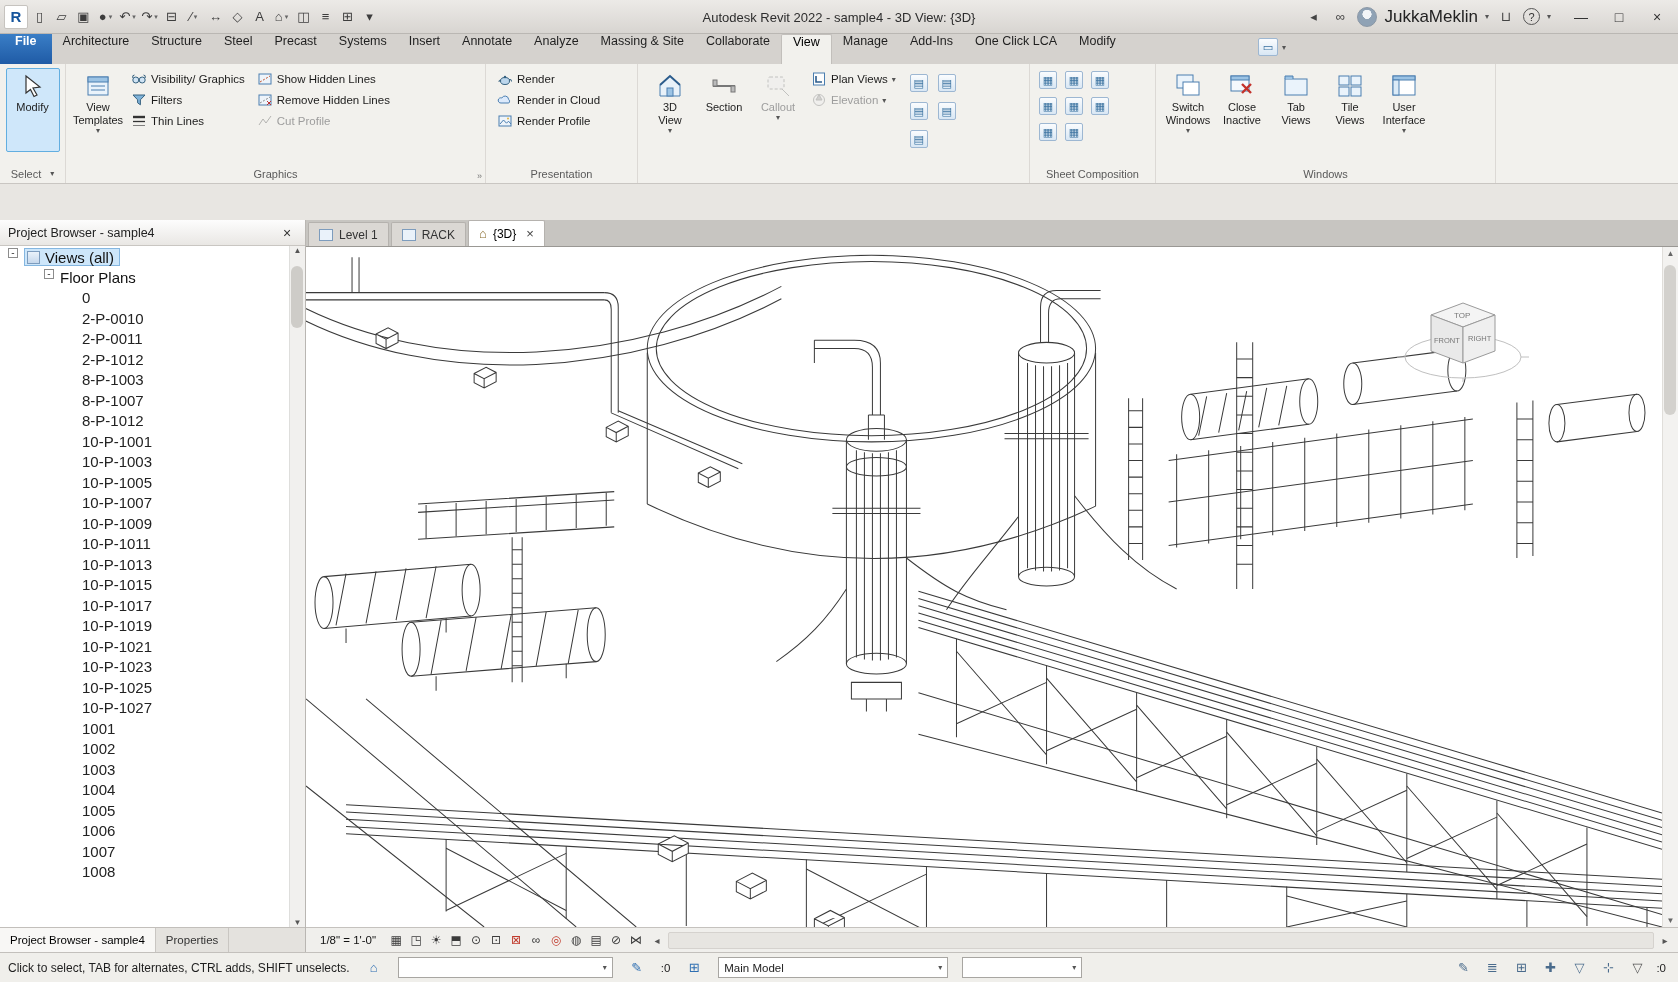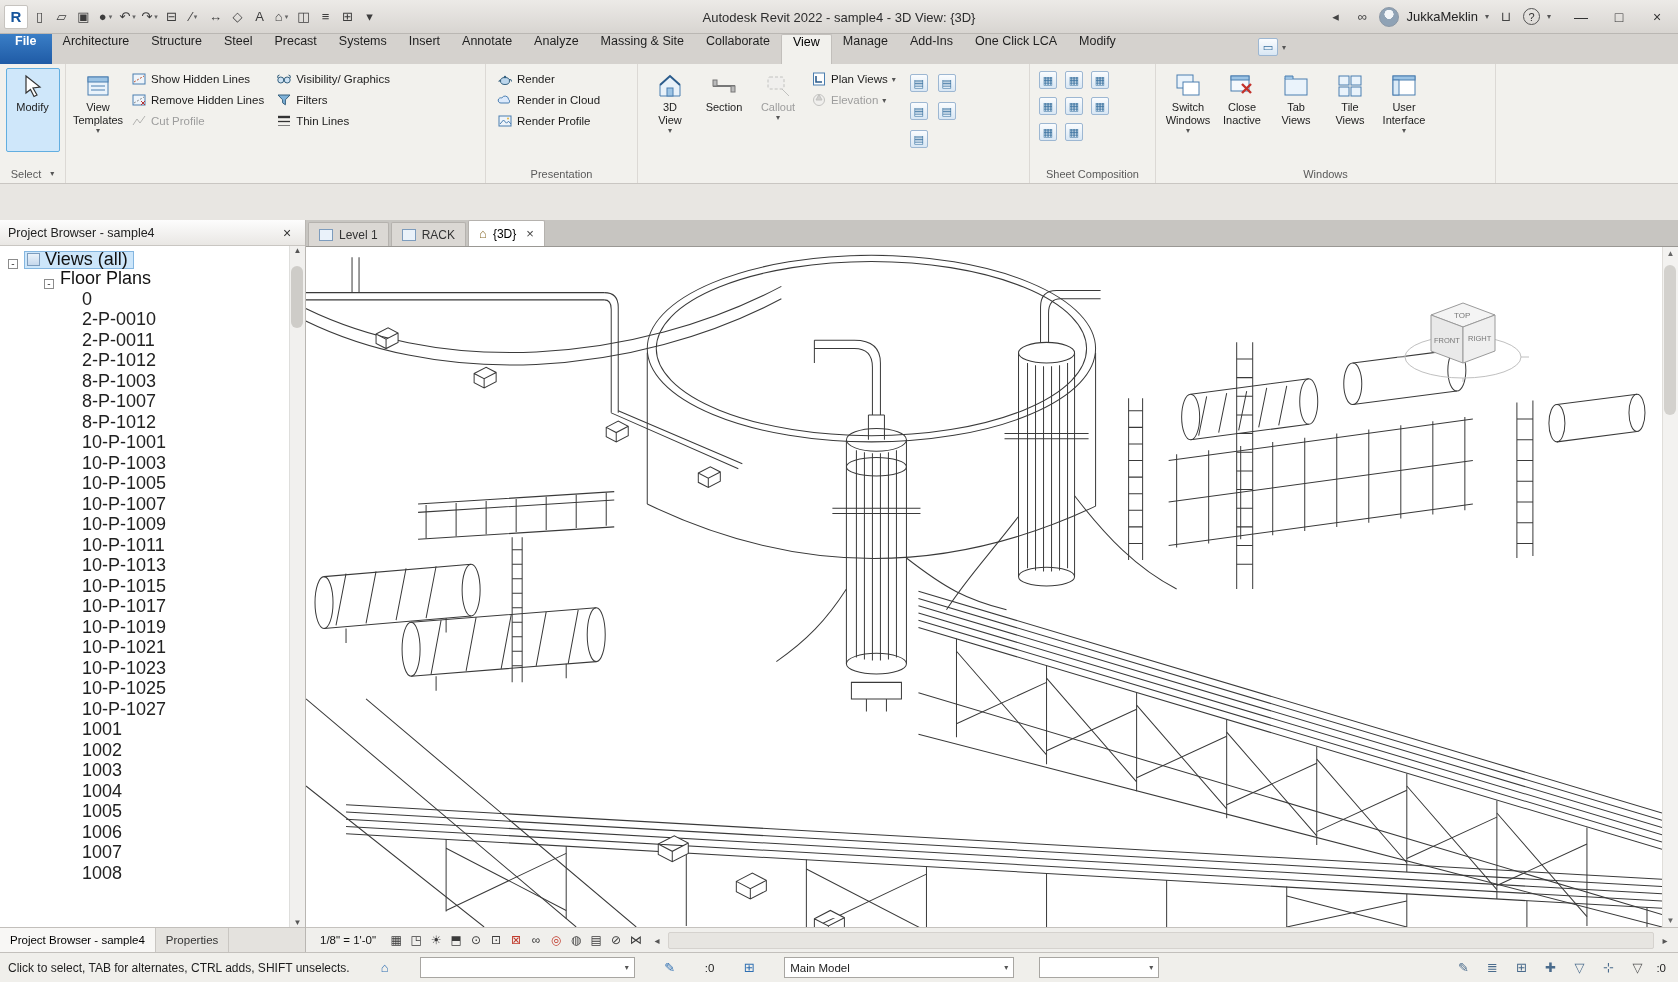--- a/index.html
+++ b/index.html
@@ -12,21 +12,21 @@
   .qat{display:flex;align-items:center;padding-left:4px;gap:1px;z-index:2}
   .qat-btn{height:24px;min-width:21px;padding:0 2px;display:inline-flex;align-items:center;justify-content:center;
            color:#3d3d3d;font-size:13px;border-radius:2px}
   .qat-btn[data-name="revit-logo-icon"]{color:#14549c;background:#fff;border:1px solid #c6c3bf;font-weight:700;width:24px;height:24px;font-size:15px}
   .qat-btn.caret::after{content:"▾";font-size:7px;margin-left:2px;color:#666}
   .tb-title{position:absolute;left:0;right:0;top:0;height:34px;display:flex;align-items:center;justify-content:center;
             font-size:13px;color:#2d2d2d;pointer-events:none}
   .tb-right{margin-left:auto;display:flex;align-items:center;gap:7px;padding-right:2px;z-index:2}
   .tb-ico{height:22px;min-width:20px;display:inline-flex;align-items:center;justify-content:center;color:#444;font-size:13px}
   .avatar{width:20px;height:20px;border-radius:50%;background:radial-gradient(circle at 50% 35%, #f2f5f8 0 30%, #8fa2b5 32%);border:1px solid #8a97a5}
-  .user-name{font-size:13px;color:#222}
+  .user-name{font-size:17px;color:#222}
   .help-ico{width:17px;height:17px;border:1px solid #555;border-radius:50%;display:inline-flex;align-items:center;justify-content:center;font-size:11px;color:#333}
   .help-ico::before{content:"?"}
   .dd-sm{font-size:8px;color:#555}
   .winbtns{display:flex;margin-left:4px}
   .winbtn{width:38px;height:33px;display:flex;align-items:center;justify-content:center;font-size:14px;color:#333}
 
   
   .tabrow{position:absolute;top:34px;left:0;right:0;height:30px;background:#d5d2ce;display:flex;align-items:stretch}
   .rtab{display:flex;align-items:flex-start;padding:0 11px;font-size:12.5px;color:#1f1f1f;white-space:nowrap}
   .rtab.file{background:linear-gradient(#3a7ec6,#1f5ba6);color:#fff;font-weight:700;padding:0 15px}
@@ -54,21 +54,21 @@
       display:inline-flex;align-items:center;justify-content:center;color:#39719f;font-size:11px;flex:none}
   .sheet-grid{display:grid;grid-template-columns:repeat(3,24px);grid-auto-rows:24px;gap:2px;padding:4px 6px;align-items:center;justify-items:center}
   .extra-grid{display:grid;grid-template-columns:repeat(2,26px);grid-auto-rows:26px;gap:2px;padding:2px 4px;align-items:center;justify-items:center}
 
   
   .left{position:absolute;top:220px;left:0;width:306px;bottom:30px;background:#f2f1ed;border-right:1px solid #b9b6b2;display:flex;flex-direction:column}
   .lp-head{height:26px;display:flex;align-items:center;padding:0 8px;background:linear-gradient(#fdfdfd,#e9e7e4);
            border-bottom:1px solid #c9c6c2;font-size:12.5px;color:#222;flex:none}
   .lp-close{margin-left:auto;font-size:14px;color:#333;width:20px;text-align:center}
   .tree{flex:1;background:#fff;position:relative;overflow:hidden;padding-top:2px}
-  .trow{height:20.5px;display:flex;align-items:flex-end;font-size:18px;color:#111;padding-left:8px;white-space:nowrap}
+  .trow{height:20.5px;display:flex;align-items:flex-start;font-size:15px;color:#111;padding-left:8px;white-space:nowrap}
   .tog{width:10px;height:10px;border:1px solid #8c8c8c;background:#fff;display:inline-flex;align-items:center;justify-content:center;
        font-size:10px;line-height:8px;margin-right:6px;color:#444;flex:none}
   .tog::before{content:"-"}
   .views-icon{width:13px;height:13px;margin-right:5px;background:linear-gradient(#eaf2fa,#c6d8ec);border:1px solid #7d9cbd;flex:none}
   .sel-hl{background:#cde6fa;border:1px solid #84b6e0;padding:0 5px 0 2px;display:inline-flex;align-items:center;height:18px;gap:0}
   .trow.group{padding-left:44px}
   .trow.leaf{padding-left:82px;color:#222}
   .tscroll{position:absolute;top:0;right:0;bottom:0;width:16px;background:#f1f0ee;border-left:1px solid #dededc;
            display:flex;flex-direction:column;justify-content:space-between;align-items:center;font-size:8px;color:#555}
   .tthumb{position:absolute;top:20px;right:2px;width:12px;height:62px;background:#ceccc8;border-radius:6px}
@@ -97,21 +97,21 @@
 
   .vcb{height:25px;display:flex;align-items:center;background:#f0efec;border-top:1px solid #c5c2be;padding:0 4px;gap:2px;flex:none}
   .vcb-scale{padding:0 8px 0 10px;color:#111;white-space:nowrap;font-size:11.5px}
   .vc-ic{width:20px;height:20px;display:inline-flex;align-items:center;justify-content:center;font-size:12px;color:#3b3b3b}
   .vc-ic.red{color:#c0392b}
   .hsc-arrow{width:18px;height:20px;display:inline-flex;align-items:center;justify-content:center;color:#555;font-size:10px}
   .hsc-track{flex:1;height:17px;background:#e7e5e1;border:1px solid #d5d2ce;border-radius:2px}
 
   
   .statusbar{position:absolute;left:0;right:0;bottom:0;height:30px;background:#f0efeb;border-top:1px solid #c3c0bc;
-             display:flex;align-items:center;font-size:12px;color:#1e1e1e;padding-left:8px;gap:25px}
+             display:flex;align-items:center;font-size:12px;color:#1e1e1e;padding-left:8px;gap:14px}
   .sb-ico{width:20px;height:20px;display:inline-flex;align-items:center;justify-content:center;color:#2f6fb2;font-size:13px}
   .sb-combo{height:21px;border:1px solid #a8a6a2;background:#fff;display:flex;align-items:center;padding:0 5px;font-size:11.5px;color:#222}
   .sb-combo .dd{margin-left:auto;font-size:8px;color:#555;padding-left:6px}
   .sb-count{font-size:11.5px;color:#222}
   .sb-right{margin-left:auto;display:flex;align-items:center;gap:9px;padding-right:12px}
   .sb-right .sb-ico{color:#4a6b8c}
 </style>
 </head>
 <body>
 
@@ -277,20 +277,50 @@
                 <rect x="3" y="4" width="20" height="18" fill="#eaf3fb" stroke="#4a7eb0"></rect>
                 <rect x="3" y="4" width="20" height="5" fill="#9cc3e4" stroke="#4a7eb0"></rect>
                 <path d="M6 13 h14 M6 17 h14" stroke="#4a7eb0"></path>
               </svg>
           </span>
           <span>View</span>
           <span>Templates</span>
           <span class="bcaret" data-name="view-templates-caret-icon">▾</span>
         </div>
         <div class="scol">
+          <div class="srow" data-name="visibility-graphics-button">
+            <span class="sicon" data-name="visibility-graphics-icon">
+              <svg width="16" height="16" viewBox="0 0 16 16">
+                  <circle cx="4.8" cy="9" r="3" fill="#cfe3f4" stroke="#36617f"></circle>
+                  <circle cx="11.2" cy="9" r="3" fill="#cfe3f4" stroke="#36617f"></circle>
+                  <path d="M7.8 9 h0.4 M1.8 7 Q1 4 3.5 4 M14.2 7 Q15 4 12.5 4" stroke="#36617f" fill="none"></path>
+                </svg>
+            </span>
+            <span>Visibility/ Graphics</span>
+          </div>
+          <div class="srow" data-name="filters-button">
+            <span class="sicon" data-name="filters-icon">
+              <svg width="16" height="16" viewBox="0 0 16 16">
+                  <path d="M2 3 h12 l-4.6 4.8 v5 l-2.8 -2 v-3 Z" fill="#7fb2d9" stroke="#36617f"></path>
+                </svg>
+            </span>
+            <span>Filters</span>
+          </div>
+          <div class="srow" data-name="thin-lines-button">
+            <span class="sicon" data-name="thin-lines-icon">
+              <svg width="16" height="16" viewBox="0 0 16 16">
+                  <path d="M2 4 h12" stroke="#333" stroke-width="2.4"></path>
+                  <path d="M2 8.5 h12" stroke="#333" stroke-width="1.3"></path>
+                  <path d="M2 12.5 h12" stroke="#333" stroke-width="0.6"></path>
+                </svg>
+            </span>
+            <span>Thin Lines</span>
+          </div>
+        </div>
+        <div class="scol">
           <div class="srow" data-name="show-hidden-lines-button">
             <span class="sicon" data-name="show-hidden-lines-icon">
               <svg width="16" height="16" viewBox="0 0 16 16">
                   <rect x="2" y="3" width="12" height="10" fill="#eef4fa" stroke="#4a7eb0"></rect>
                   <path d="M3 11 L13 5" stroke="#c2542c" stroke-dasharray="2 1.5"></path>
                 </svg>
             </span>
             <span>Show Hidden Lines</span>
           </div>
           <div class="srow" data-name="remove-hidden-lines-button">
@@ -305,50 +335,24 @@
           </div>
           <div class="srow disabled" data-name="cut-profile-button">
             <span class="sicon" data-name="cut-profile-icon">
               <svg width="16" height="16" viewBox="0 0 16 16">
                   <path d="M2 12 L6 6 L9 10 L14 3" fill="none" stroke="#666"></path>
                 </svg>
             </span>
             <span>Cut Profile</span>
           </div>
         </div>
-        <div class="scol">
-          <div class="srow" data-name="visibility-graphics-button">
-            <span class="sicon" data-name="visibility-graphics-icon">
-              <svg width="16" height="16" viewBox="0 0 16 16">
-                  <circle cx="4.8" cy="9" r="3" fill="#cfe3f4" stroke="#36617f"></circle>
-                  <circle cx="11.2" cy="9" r="3" fill="#cfe3f4" stroke="#36617f"></circle>
-                  <path d="M7.8 9 h0.4 M1.8 7 Q1 4 3.5 4 M14.2 7 Q15 4 12.5 4" stroke="#36617f" fill="none"></path>
-                </svg>
-            </span>
-            <span>Visibility/ Graphics</span>
-          </div>
-          <div class="srow" data-name="filters-button">
-            <span class="sicon" data-name="filters-icon">
-              <svg width="16" height="16" viewBox="0 0 16 16">
-                  <path d="M2 3 h12 l-4.6 4.8 v5 l-2.8 -2 v-3 Z" fill="#7fb2d9" stroke="#36617f"></path>
-                </svg>
-            </span>
-            <span>Filters</span>
-          </div>
-          <div class="srow" data-name="thin-lines-button">
-            <span class="sicon" data-name="thin-lines-icon">
-              <svg width="16" height="16" viewBox="0 0 16 16">
-                  <path d="M2 4 h12" stroke="#333" stroke-width="2.4"></path>
-                  <path d="M2 8.5 h12" stroke="#333" stroke-width="1.3"></path>
-                  <path d="M2 12.5 h12" stroke="#333" stroke-width="0.6"></path>
-                </svg>
-            </span>
-            <span>Thin Lines</span>
-          </div>
-        </div>
+      </div>
+      <div class="plabel" data-name="panel-label-graphics">
+        <span>Graphics</span>
+        <span class="launcher" data-name="graphics-dialog-launcher-icon">»</span>
       </div>
     </div>
 
     <div class="panel" style="width:152px" data-name="panel-presentation">
       <div class="pbody">
         <div class="scol">
           <div class="srow" data-name="render-button">
             <span class="sicon" data-name="render-teapot-icon">
               <svg width="16" height="16" viewBox="0 0 16 16">
                   <ellipse cx="8" cy="10" rx="4.5" ry="3.5" fill="#bcd6ec" stroke="#36617f"></ellipse>

